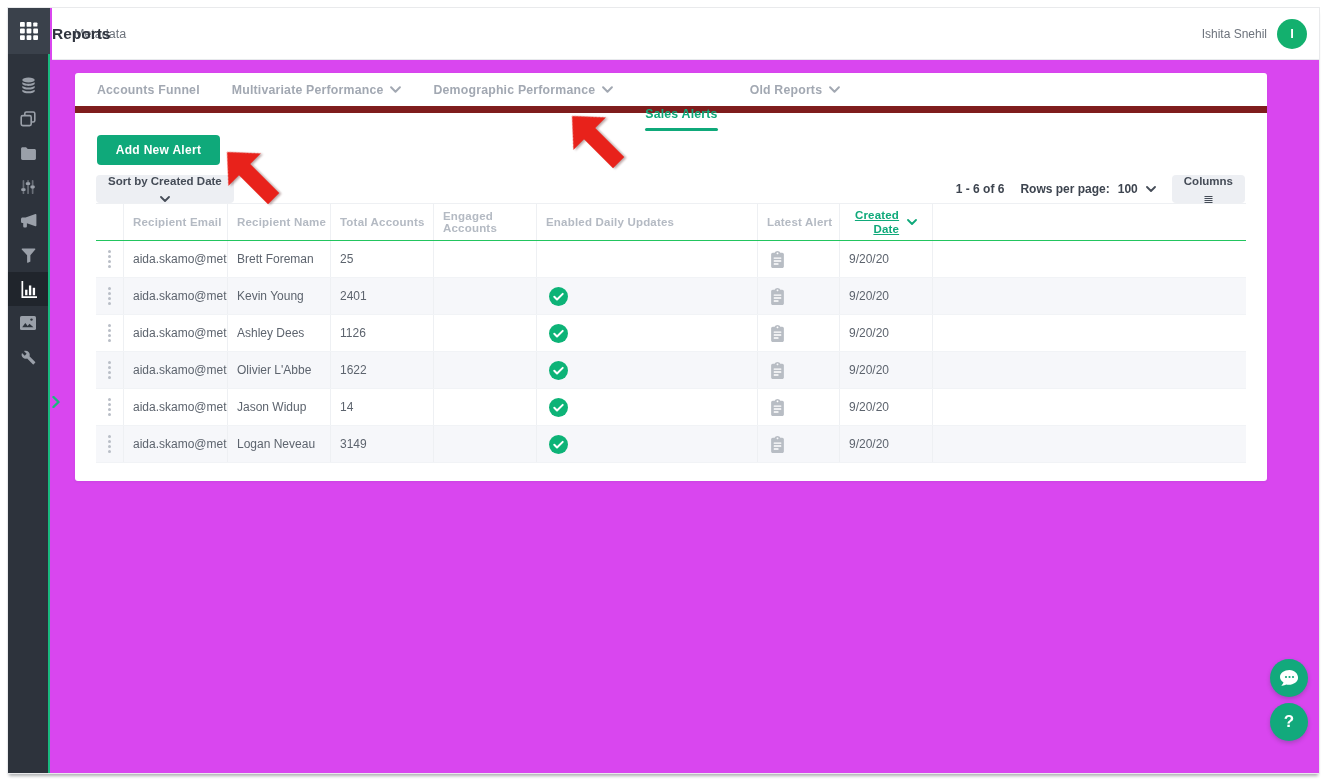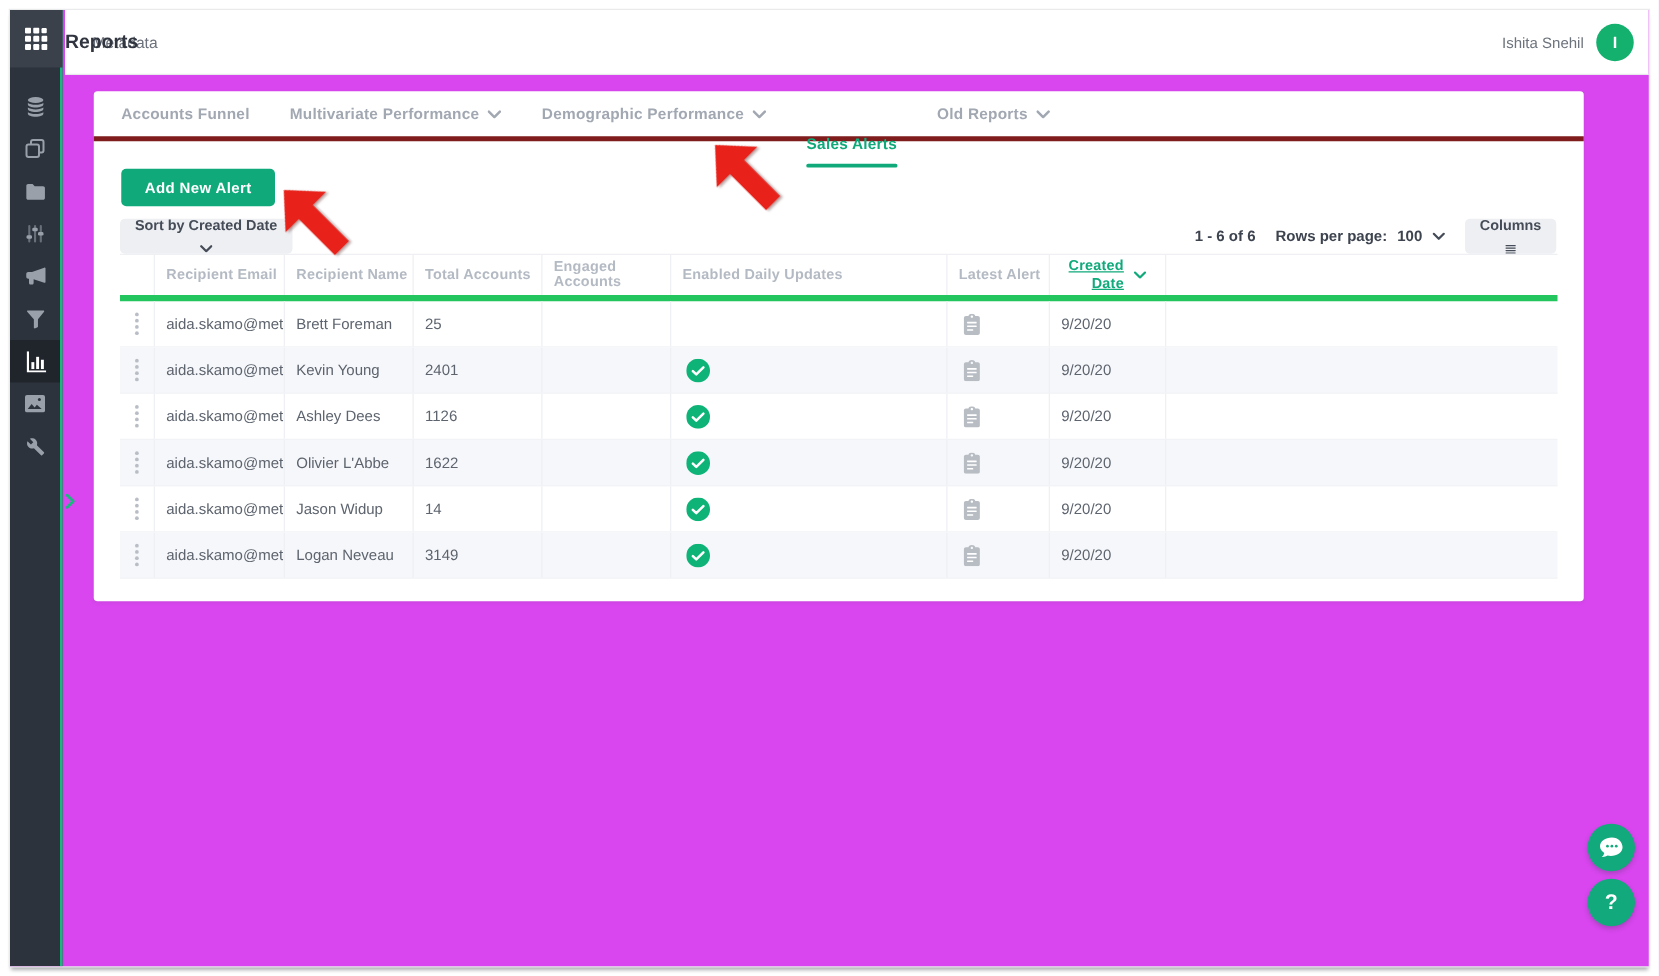--- a/index.html
+++ b/index.html
@@ -25,41 +25,41 @@
   .topbar-title { position:absolute; left:0; right:0; text-align:left; font-size:15.5px; font-weight:bold; color:#30353f; pointer-events:none; }
   .topbar-user { margin-left:auto; display:flex; align-items:center; gap:10px; margin-right:12px; }
   .topbar-name { font-size:12px; color:#6d737c; }
   .avatar { width:30px; height:30px; border-radius:50%; background:#13b06e; color:#fff;
     display:flex; align-items:center; justify-content:center; font-size:13px; font-weight:bold; cursor:pointer; }
 
   
   .panel { position:absolute; left:67px; top:65px; width:1192px; height:408px; background:#fff;
     border-radius:3px; box-shadow:0 1px 3px rgba(40,50,60,.07); }
 
-  .tabs { position:relative; height:40px; border-bottom:4px solid #7f1d1d;
+  .tabs { position:relative; height:40px; border-bottom:7px solid #7f1d1d;
     display:flex; align-items:center; gap:32px; padding:0 22px; }
   .tab { position:relative; height:100%; display:flex; align-items:center; gap:7px;
     font-size:12.3px; font-weight:bold; color:#a2a8b2; letter-spacing:.2px; cursor:pointer; white-space:nowrap; }
   .tab.active { color:#0fa97a;margin-top:48px; }
   .tab.active::after { content:""; position:absolute; left:0; right:0; bottom:-1px; height:3px; background:#0fa97a; border-radius:2px; }
 
   .btn-add { position:absolute; left:22px; top:62px; width:123px; height:30px; background:#0fa97a;
     border:none; border-radius:4px; color:#fff; font-family:inherit; font-size:12px; font-weight:bold; letter-spacing:.3px; cursor:pointer; }
 
   .controls-row { position:absolute; left:21px; right:22px; top:102px; height:28px; display:flex; align-items:center; }
   .pill { display:flex; align-items:center; gap:9px; background:#edeff3; border:none; border-radius:4px;
     height:28px; padding:0 12px; font-family:inherit; font-size:11.5px; font-weight:bold; color:#454c57; cursor:pointer; white-space:nowrap;flex-direction:column; }
   .right-controls { margin-left:auto; display:flex; align-items:center; gap:16px; }
   .pag-text { font-size:12px; font-weight:bold; color:#3d444f; }
   .rpp { display:flex; align-items:center; gap:8px; font-size:12px; font-weight:bold; color:#3d444f; cursor:pointer; }
 
   
   .table { position:absolute; left:21px; top:130px; width:1150px; }
   .trow { display:grid; grid-template-columns:27px 104px 103px 103px 103px 221px 82px 93px 1fr; align-items:stretch; }
-  .thead { height:38px; border-top:1px solid #eef0f3; border-bottom:5px solid #22c55e; }
+  .thead { height:38px; border-top:1px solid #eef0f3; border-bottom:1px solid #22c55e; }
   .th { display:flex; align-items:center; padding-left:9px; font-size:11.5px; font-weight:bold; color:#b4bac3; letter-spacing:.2px; }
   .th.bordered, .td.bordered { border-left:1px solid #eef0f3; }
   .th-created { justify-content:center; gap:8px; color:#0fa97a; text-align:right; padding-left:0;text-decoration:underline; }
   .th-created .cd-lines { line-height:1.25; }
   .tbody .trow { height:37px; border-bottom:1px solid #f1f3f6; }
   .tbody .trow:nth-child(even) { background:#f6f7fa; }
   .td { display:flex; align-items:center; padding-left:9px; font-size:12px; color:#5d646e; overflow:hidden; white-space:nowrap; }
   .td-handle { justify-content:center; padding-left:0; cursor:pointer; }
   .kebab { display:flex; flex-direction:column; gap:2px; }
   .kebab i { width:3px; height:3px; border-radius:50%; background:#b9bec6; }

